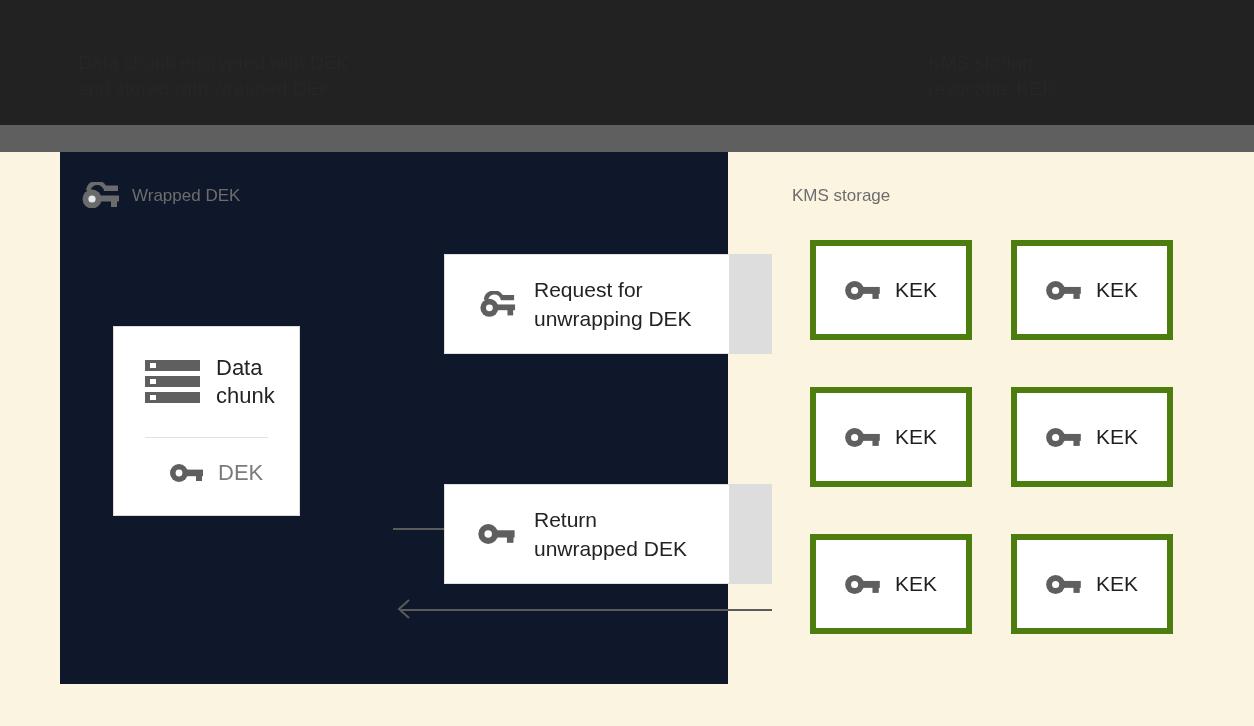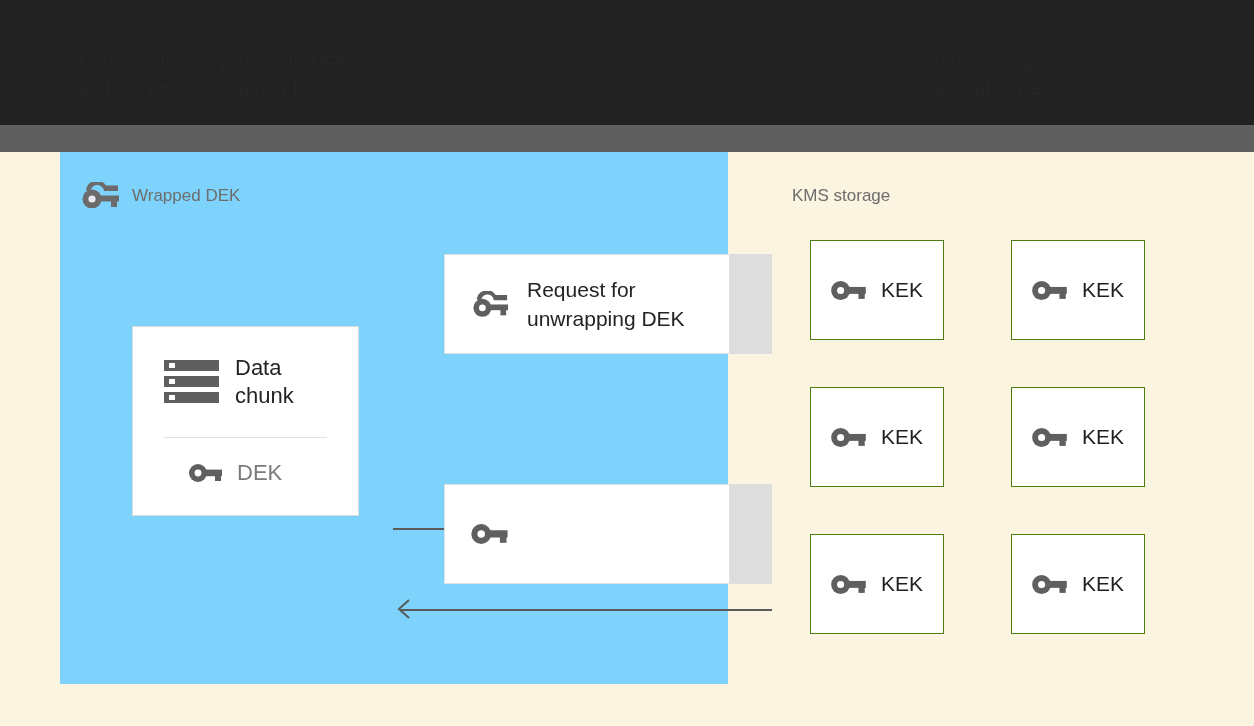--- a/index.html
+++ b/index.html
@@ -55,21 +55,21 @@
 
   
   .panel {
     position: absolute;
     top: 152px;
     height: 532px;
   }
   .panel-left {
     left: 60px;
     width: 668px;
-    background: #7dd3fc;
+    background: #0f172a;
   }
   .panel-right {
     left: 772px;
     width: 482px;
     background: #fbf4e1;
   }
 
   .panel-title {
     position: absolute;
     font-size: 17px;
@@ -88,23 +88,23 @@
   
   .icon {
     display: inline-block;
     flex: 0 0 auto;
     line-height: 0;
   }
 
   
   .card-datachunk {
     position: absolute;
-    left: 132px;
+    left: 113px;
     top: 326px;
-    width: 227px;
+    width: 187px;
     height: 190px;
     background: #ffffff;
     border: 1px solid #dcdcdc;
     box-sizing: border-box;
   }
   .datachunk-row {
     position: absolute;
     left: 31px;
     top: 27px;
     display: flex;
@@ -140,21 +140,21 @@
 
   
   .msg-card {
     position: absolute;
     height: 100px;
     background: #ffffff;
     border: 1px solid #e0e0e0;
     box-sizing: border-box;
     display: flex;
     align-items: center;
-    padding-left: 26px;
+    padding-left: 33px;
     gap: 18px;
   }
   .msg-card.request { left: 444px; top: 254px;  width: 286px; }
   .msg-card.return  { left: 444px; top: 484px;  width: 286px; }
 
   .msg-shadow {
     position: absolute;
     width: 43px;
     height: 100px;
     background: #dddddd;
@@ -200,24 +200,24 @@
     position: absolute;
     left: 38px;
     top: 88px;
     width: 400px;
     display: grid;
     grid-template-columns: 162px 162px;
     grid-column-gap: 39px;
     grid-row-gap: 47px;
   }
   .kek-card {
-    width: 134px;
+    width: 162px;
     height: 100px;
     background: #ffffff;
-    border: 1px solid #4d7c0f;
+    border: 6px solid #4d7c0f;
     box-sizing: border-box;
     display: flex;
     align-items: center;
     justify-content: center;
     gap: 14px;
   }
   .kek-label {
     font-size: 21px;
     color: #1f1f1f;
   }
@@ -312,20 +312,22 @@
 
   <div class="msg-card return">
     <span class="icon">
       <svg width="38" height="22" viewBox="0 0 34 20">
         <circle cx="9" cy="10" r="9" fill="#5f5f5f"></circle>
         <circle cx="9" cy="10" r="3.4" fill="#ffffff"></circle>
         <rect x="15" y="6.6" width="18" height="6.6" fill="#5f5f5f"></rect>
         <rect x="26" y="12" width="6" height="6" fill="#5f5f5f"></rect>
       </svg>
     </span>
+    <span class="msg-label">Return
+unwrapped DEK</span>
   </div>
 
   <div class="panel panel-right">
 
     <div class="panel-title">KMS storage</div>
 
     <div class="kek-grid">
 
       <div class="kek-card">
         <span class="icon">

